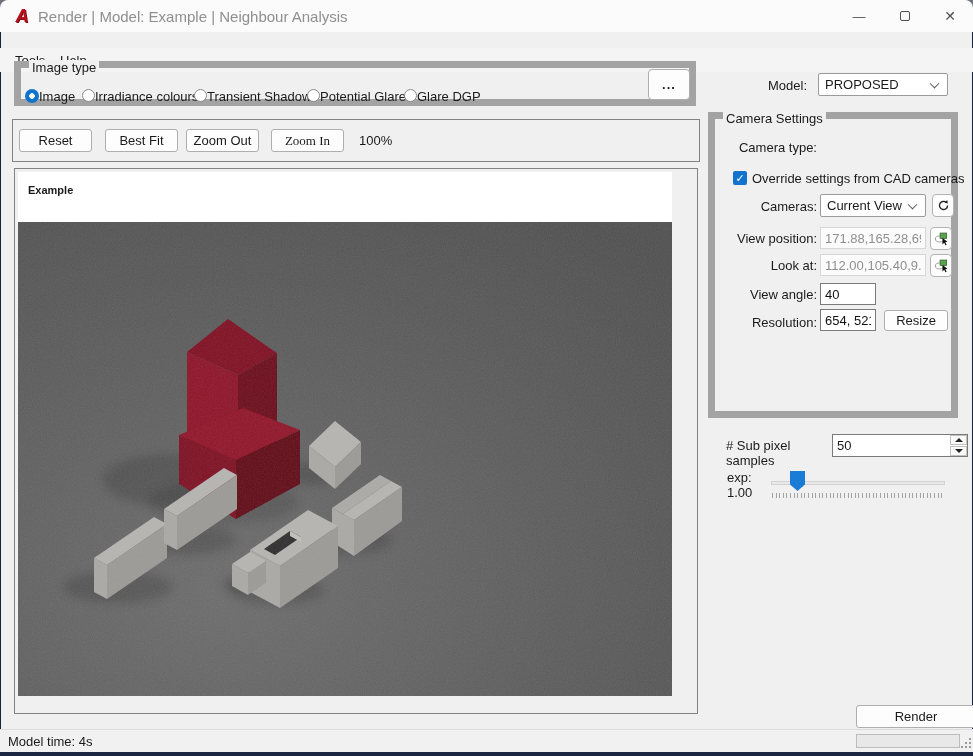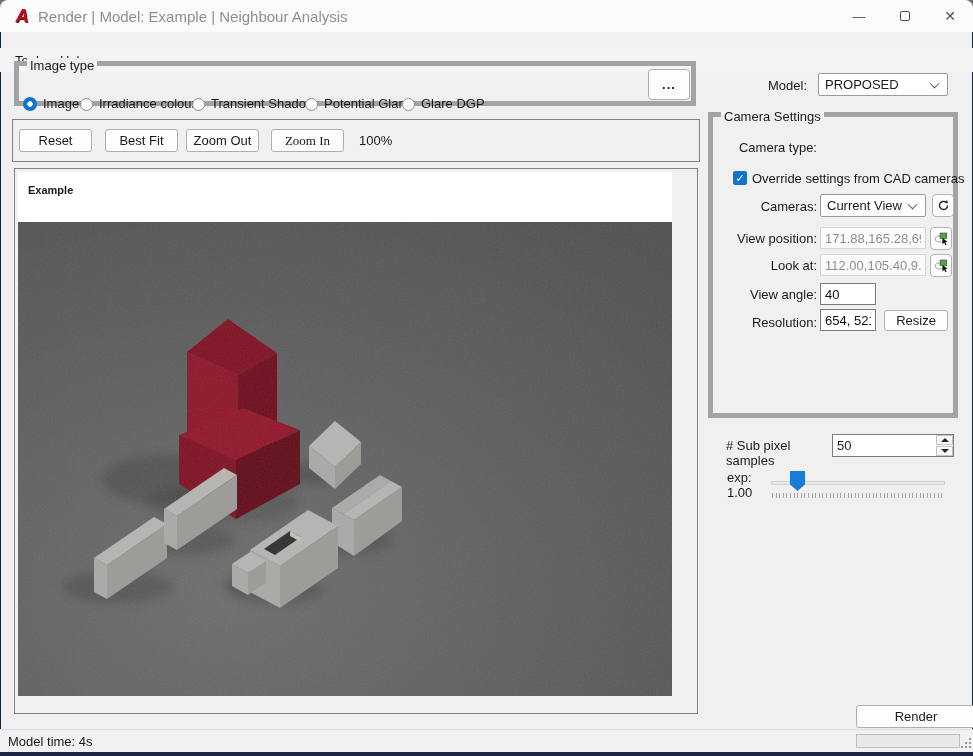--- a/index.html
+++ b/index.html
@@ -19,25 +19,25 @@
   .winbtn.max { left:882px; }
   .maxbox { width:10px; height:10px; border:1px solid #4f4f4f; border-radius:2px; display:block; }
   .winbtn.close { left:927px; font-size:14px; }
 
   
   .menubar { position:absolute; left:0; top:32px; width:973px; height:24px; background:#f4f4f4;margin-top:16px; }
   .menuitem { position:absolute; top:3px; height:19px; line-height:19px; padding:0 6px; }
   .menuitem.m0 { left:9px; } .menuitem.m1 { left:54px; }
 
   
-  .groupbox { position:absolute; border:5px solid #a3a3a3; }
+  .groupbox { position:absolute; border:7px solid #a3a3a3; }
   .legend { position:absolute; top:-8px; left:8px; background:#f0f0f0; padding:0 3px; line-height:15px; }
 
   .gb-imagetype { left:14px; top:61px; width:682px; height:45px; }
-  .opt { position:absolute; top:30px; height:15px; display:flex; align-items:flex-end; gap:6px; }
+  .opt { position:absolute; top:21px; height:15px; display:flex; align-items:flex-start; }
   .radio { width:13px; height:13px; border-radius:50%; background:#fff; border:1px solid #8a8a8a; flex:none; }
   .radio.selected { border:none; width:14px; height:14px;
                     background:radial-gradient(circle at 50% 50%, #fff 0 2.5px, #1273cf 3px); }
   .opt.o0 { left:4px; } .opt.o1 { left:61px; } .opt.o2 { left:173px; } .opt.o3 { left:286px; } .opt.o4 { left:383px; }
 
   
   .btn { position:absolute; background:#fdfdfd; border:1px solid #aeaeae; border-radius:3px;
          text-align:center; display:flex; align-items:center; justify-content:center; }
   .btn-more { left:648px; top:69px; width:42px; height:31px; border-radius:4px; font-weight:bold; letter-spacing:1px; }
 
@@ -66,21 +66,21 @@
         font-family:"Liberation Sans", sans-serif; color:#111; }
   .tb:disabled, .tb.disabled { background:#fbfbfb; border-color:#d6d6d6; color:#8f8f8f; }
   .checkbox { position:absolute; left:733px; top:171px; width:14px; height:14px; border-radius:2px;
               background:#1273cf; color:#fff; font-size:11px; line-height:14px; text-align:center; }
   .cblabel { position:absolute; left:752px; top:171px; }
   .iconbtn { position:absolute; background:#fdfdfd; border:1px solid #b3b3b3; border-radius:4px;
              display:flex; align-items:center; justify-content:center; }
 
   
   .lbl-subpixel { left:726px; top:438px; width:100px; text-align:left; }
-  .spin { position:absolute; left:832px; top:434px; width:122px; height:23px; background:#fff; border:1px solid #7a7a7a; }
+  .spin { position:absolute; left:832px; top:434px; width:136px; height:23px; background:#fff; border:1px solid #7a7a7a; }
   .spinval { position:absolute; left:4px; top:3px; }
   .spincol { position:absolute; right:0; top:0; width:17px; height:21px; }
   .spinbtn { position:absolute; left:0; width:17px; height:10px; background:#fafafa; border:1px solid #c2c2c2;
              display:flex; align-items:center; justify-content:center; }
   .spinbtn.up { top:0; } .spinbtn.dn { top:11px; }
   .tri-up { width:0; height:0; border-left:4px solid transparent; border-right:4px solid transparent; border-bottom:4px solid #222; }
   .tri-dn { width:0; height:0; border-left:4px solid transparent; border-right:4px solid transparent; border-top:4px solid #222; }
 
   .lbl-exp { left:727px; top:470px; width:40px; text-align:left; }
   .lbl-expval { left:727px; top:485px; width:40px; text-align:left; }

